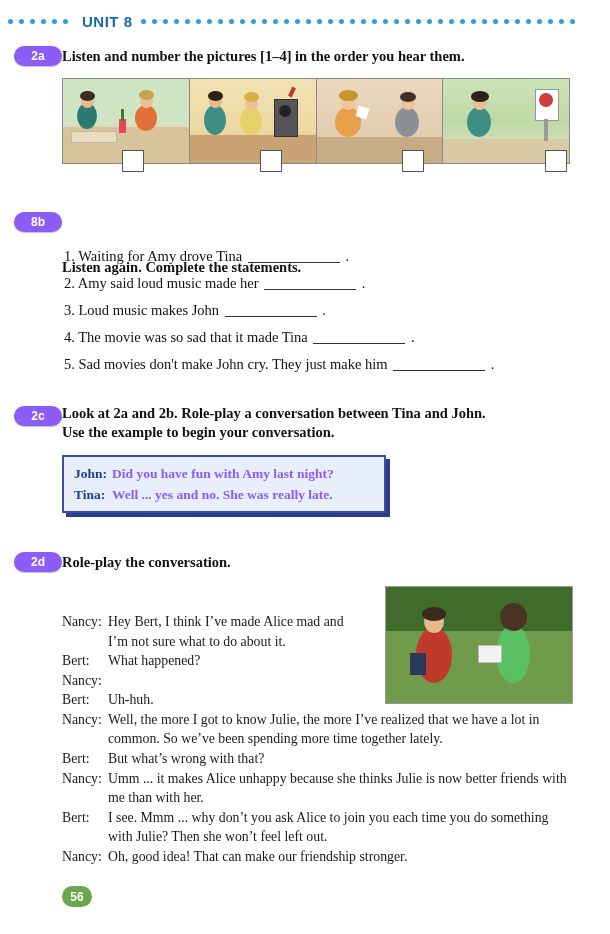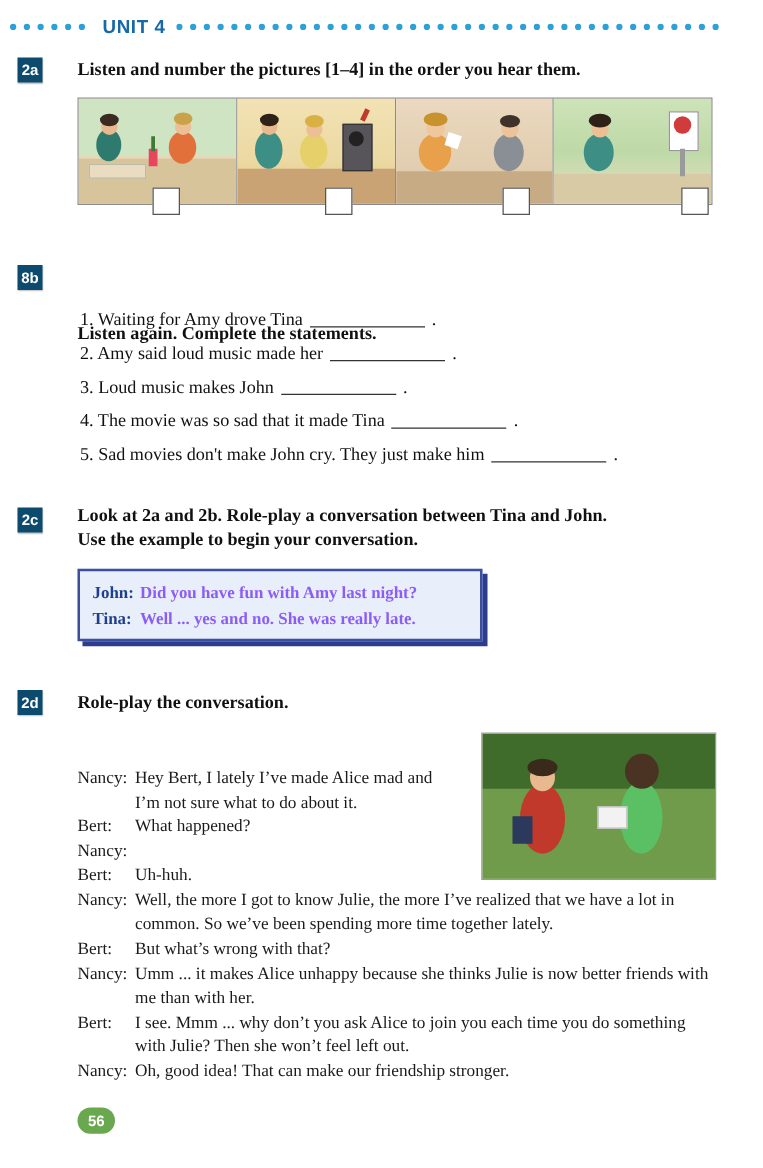--- a/index.html
+++ b/index.html
@@ -45,24 +45,24 @@
     font-size: 15px;
     color: #1769a8;
     letter-spacing: 0.5px;
     padding: 0 8px;
     white-space: nowrap;
   }
 
   
   .marker {
     position: absolute;
-    width: 20px;
+    width: 48px;
     height: 20px;
-    border-radius: 0;
-    background: #0c4a6e;
+    border-radius: 10px;
+    background: #8b5cf6;
     color: #ffffff;
     font-family: "Liberation Sans", sans-serif;
     font-weight: bold;
     font-size: 12px;
     display: flex;
     align-items: center;
     justify-content: center;
     box-shadow: 0 1px 1px rgba(0,0,0,0.25);
   }
 
@@ -211,21 +211,21 @@
 
 <div class="header">
   <div class="dots-left" style="padding-left:8px;">
     <span class="dot"></span>
       <span class="dot"></span>
       <span class="dot"></span>
     <span class="dot"></span>
       <span class="dot"></span>
       <span class="dot"></span>
   </div>
-  <div class="unit-title">UNIT 4</div>
+  <div class="unit-title">UNIT 8</div>
   <div class="dots-right">
     <span class="dot"></span>
       <span class="dot"></span>
       <span class="dot"></span>
       <span class="dot"></span>
     <span class="dot"></span>
       <span class="dot"></span>
       <span class="dot"></span>
       <span class="dot"></span>
     <span class="dot"></span>
@@ -378,21 +378,21 @@
   <div class="rectsh" style="left:24px;top:66px;width:16px;height:22px;background:#2b3a5c;"></div>
   <div class="blob" style="left:110px;top:38px;width:34px;height:58px;background:#5bbf63;"></div>
   <div class="blob" style="left:118px;top:20px;width:19px;height:22px;background:#eec49d;"></div>
   <div class="blob" style="left:114px;top:16px;width:27px;height:28px;background:#4a3322;"></div>
   <div class="rectsh" style="left:92px;top:58px;width:22px;height:16px;background:#f2f2f2;border:1px solid #bbb;"></div>
 </div>
 
 <div class="conv">
   <div class="conv-line narrow">
     <span class="conv-spk">Nancy:</span>
-    <span class="conv-txt">Hey Bert, I lately I’ve made Alice mad and I’m not sure what to do about it.</span>
+    <span class="conv-txt">Hey Bert, I think I’ve made Alice mad and I’m not sure what to do about it.</span>
   </div>
   <div class="conv-line narrow">
     <span class="conv-spk">Bert:</span>
     <span class="conv-txt">What happened?</span>
   </div>
   <div class="conv-line narrow">
     <span class="conv-spk">Nancy:</span>
   </div>
   <div class="conv-line narrow">
     <span class="conv-spk">Bert:</span>

